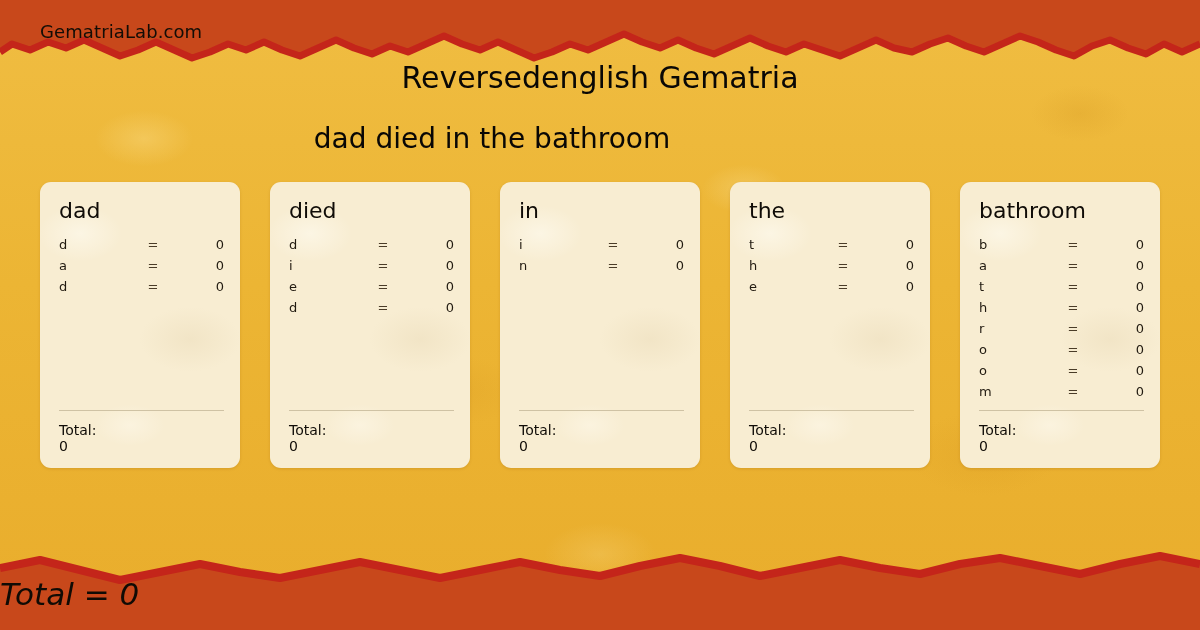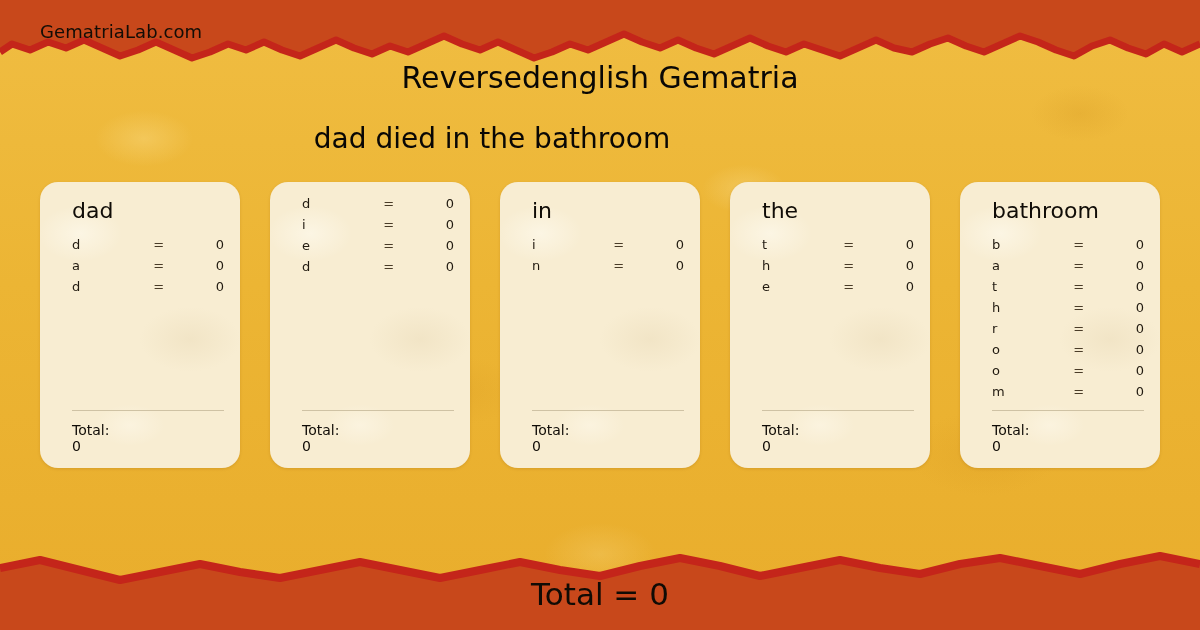--- a/index.html
+++ b/index.html
@@ -50,24 +50,24 @@
     color: #120d06;
     letter-spacing: 0.1px;
     white-space: nowrap;
   }
 
   .footer-total {
     position: absolute;
     left: 0;
     width: 1200px;
     bottom: 18px;
-    text-align: center;
     font-size: 31px;
     color: #100b05;
     white-space: nowrap;
+    font-style: italic;
   }
 
   .title {
     position: absolute;
     left: 0;
     top: 60px;
     width: 1200px;
     text-align: center;
     font-size: 30px;
     color: #090705;
@@ -97,22 +97,22 @@
   }
   .card {
     width: 200px;
     height: 286px;
     box-sizing: border-box;
     background-color: #f8edd2;
     background-image:
       radial-gradient(ellipse 60px 40px at 20% 18%, rgba(255,252,242,0.55), rgba(255,252,242,0) 70%),
       radial-gradient(ellipse 70px 45px at 75% 55%, rgba(232,216,180,0.40), rgba(232,216,180,0) 72%),
       radial-gradient(ellipse 50px 30px at 45% 85%, rgba(255,250,238,0.45), rgba(255,250,238,0) 70%);
-    border-radius: 18px;
-    padding: 14px 16px 14px 32px;
+    border-radius: 11px;
+    padding: 14px 16px 14px 19px;
     display: flex;
     flex-direction: column;
     box-shadow: 0 1px 3px rgba(120,70,10,0.18);
   }
   .card-word {
     font-size: 22px;
     color: #100c07;
     line-height: 1.15;
     margin: 2px 0 14px 0;
     white-space: nowrap;
@@ -228,20 +228,21 @@
             <span class="val">0</span>
           </div>
         </div>
         <div class="divider"></div>
         <div class="total-row">
           <span class="tlabel">Total:</span>
           <span class="tval">0</span>
         </div>
       </div>
       <div class="card">
+        <div class="card-word">died</div>
         <div class="rows">
           <div class="row">
             <span class="letter">d</span>
             <span class="eq">=</span>
             <span class="val">0</span>
           </div>
           <div class="row">
             <span class="letter">i</span>
             <span class="eq">=</span>
             <span class="val">0</span>

